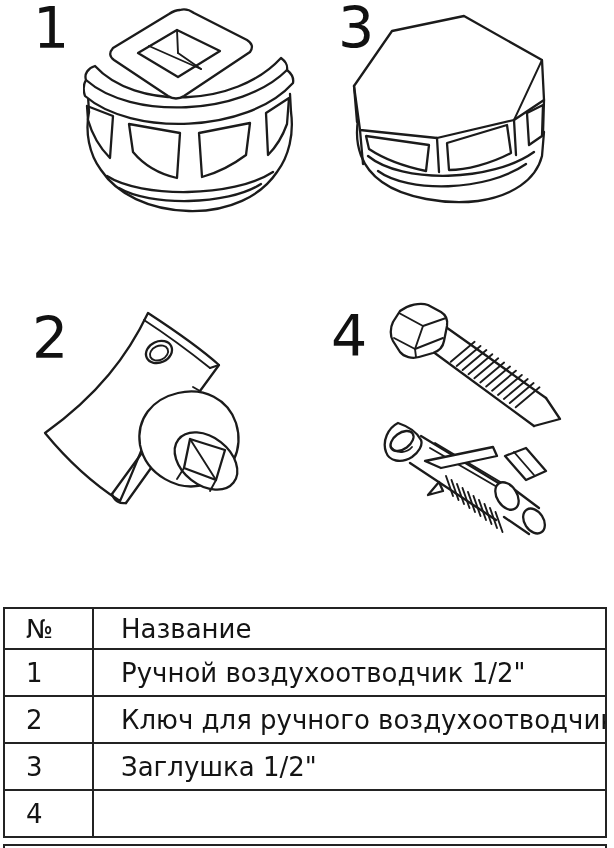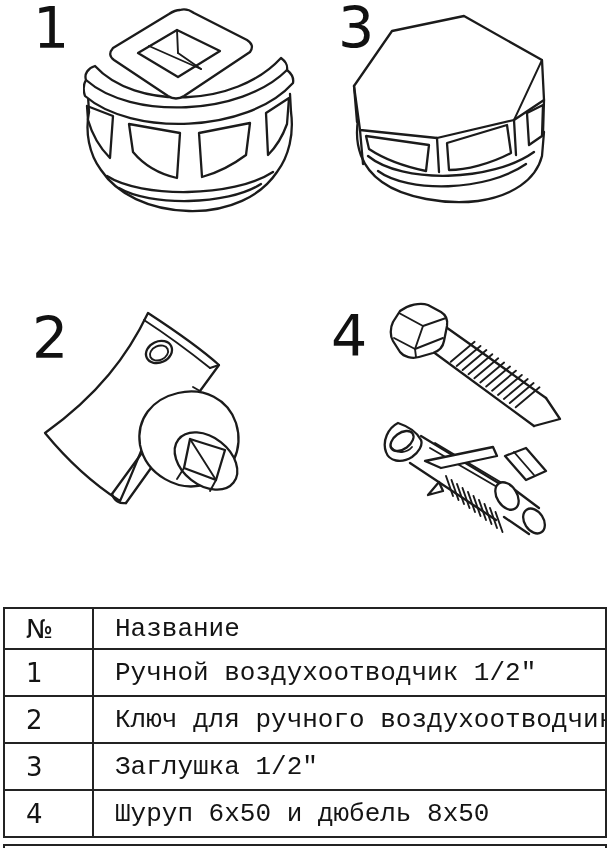--- a/index.html
+++ b/index.html
@@ -27,21 +27,21 @@
     display:flex;align-items:center;background:#fff;
   }
   .t-row + .t-row{margin-top:-2px;}
   .t-head{height:43px;}
   .t-body{height:49px;}
   .c-num{
     box-sizing:border-box;width:89px;align-self:stretch;
     border-right:2px solid #232323;display:flex;align-items:center;
     padding-left:21px;flex:none;
   }
-  .c-name{flex:1;padding-left:21px;white-space:nowrap;overflow:hidden;font-family:Liberation Mono, monospace;}
+  .c-name{flex:1;padding-left:27px;white-space:nowrap;overflow:hidden;}
   .t-row span{font-size:26px;color:#141414;}
   .t-clip{
     box-sizing:border-box;position:absolute;left:3px;top:844px;width:604px;height:22px;
     border:2px solid #232323;background:#fff;
   }
 </style>
 </head>
 <body>
 
 <div class="fig-label" style="left:33px;top:0px">1</div>
@@ -204,17 +204,16 @@
   <div class="t-row t-body">
     <div class="c-num">
         <span>3</span>
       </div>
     <div class="c-name"><span>Заглушка 1/2"</span></div>
   </div>
   <div class="t-row t-body">
     <div class="c-num">
         <span>4</span>
       </div>
-    <div class="c-name"><span>Шуруп 6x50 и дюбель 8x50</span></div>
   </div>
 </div>
 
 <div class="t-clip"></div>
 
 </body></html>

